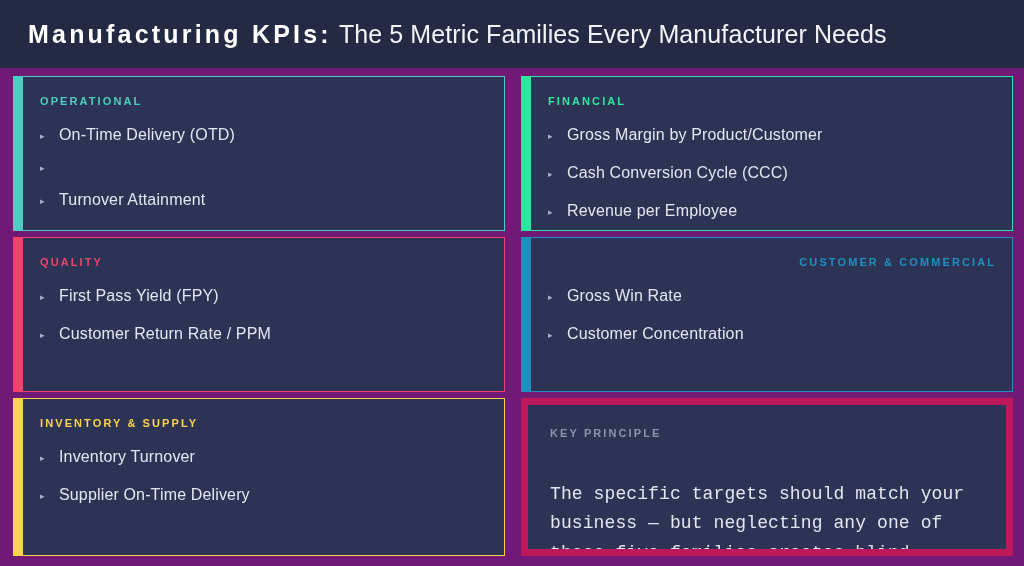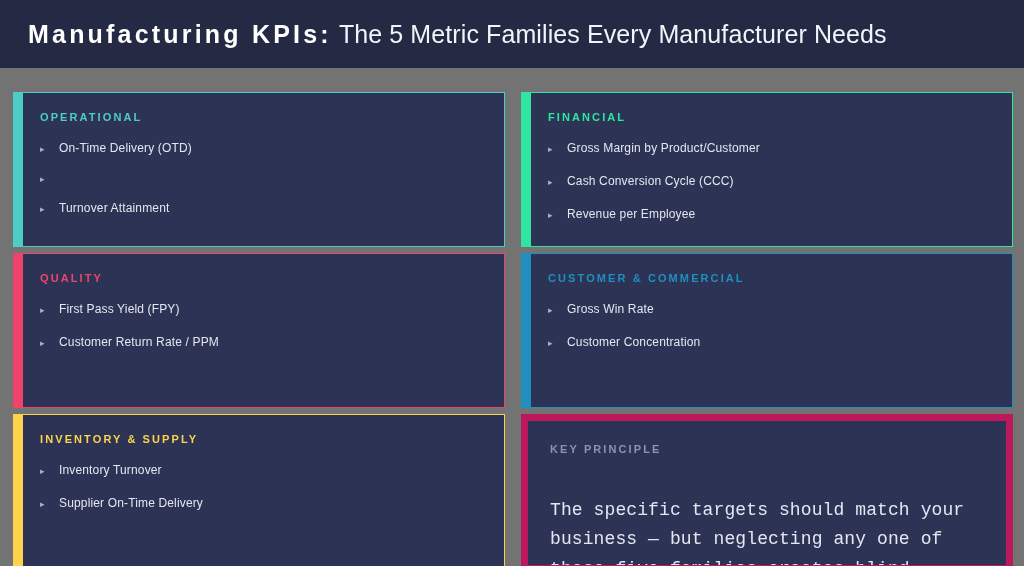--- a/index.html
+++ b/index.html
@@ -6,21 +6,21 @@
   * { margin:0; padding:0; box-sizing:border-box; }
   html, body {
     width:1024px; height:566px;
     background:#1a1f33;
     font-family:"Liberation Sans", sans-serif;
     overflow:hidden;
   }
   #page {
     position:relative;
     width:1024px; height:566px;
-    background:#737373;
+    background:#701a75;
   }
 
   
   .header {
     position:absolute;
     left:0; top:0;
     width:1024px; height:68px;
     background:#252a44;
     display:flex;
     align-items:center;
@@ -40,21 +40,21 @@
     font-size:25px;
     font-weight:normal;
     color:#f2f4fa;
     letter-spacing:0.1px;
     margin-left:7px;
   }
 
   
   .grid {
     position:absolute;
-    left:13px; top:92px;
+    left:13px; top:76px;
     width:1000px; height:430px;
     display:grid;
     grid-template-columns:492px 492px;
     grid-template-rows:155px 155px 158px;
     column-gap:16px;
     row-gap:6px;
   }
 
   
   .card {
@@ -88,21 +88,21 @@
   .bullet {
     flex:0 0 auto;
     width:11px;
     font-size:9px;
     color:#aab0cc;
     line-height:1;
     margin-right:8px;
     transform:translateY(0.5px);
   }
   .kpi-text {
-    font-size:12px;
+    font-size:16px;
     color:#e4e7f2;
     letter-spacing:0.15px;
   }
 
   
   .card.plain {
     border:7px solid #be185d;
     padding:22px 22px 16px 22px;
   }
   .card.plain .card-label {
@@ -179,21 +179,21 @@
         </li>
         <li class="kpi-item">
           <span class="bullet">▸</span>
           <span class="kpi-text">Customer Return Rate / PPM</span>
         </li>
       </ul>
     </div>
 
     <div class="card" style="border-color: rgb(31, 143, 192);">
       <span class="accent" style="background: rgb(31, 143, 192);"></span>
-      <div class="card-label" style="color: rgb(31, 143, 192);">CUSTOMER &amp; COMMERCIAL</div>
+      <div class="card-label" style="color: rgb(31, 143, 192); text-align: right;">CUSTOMER &amp; COMMERCIAL</div>
       <ul class="kpi-list">
         <li class="kpi-item">
           <span class="bullet">▸</span>
           <span class="kpi-text">Gross Win Rate</span>
         </li>
         <li class="kpi-item">
           <span class="bullet">▸</span>
           <span class="kpi-text">Customer Concentration</span>
         </li>
       </ul>

